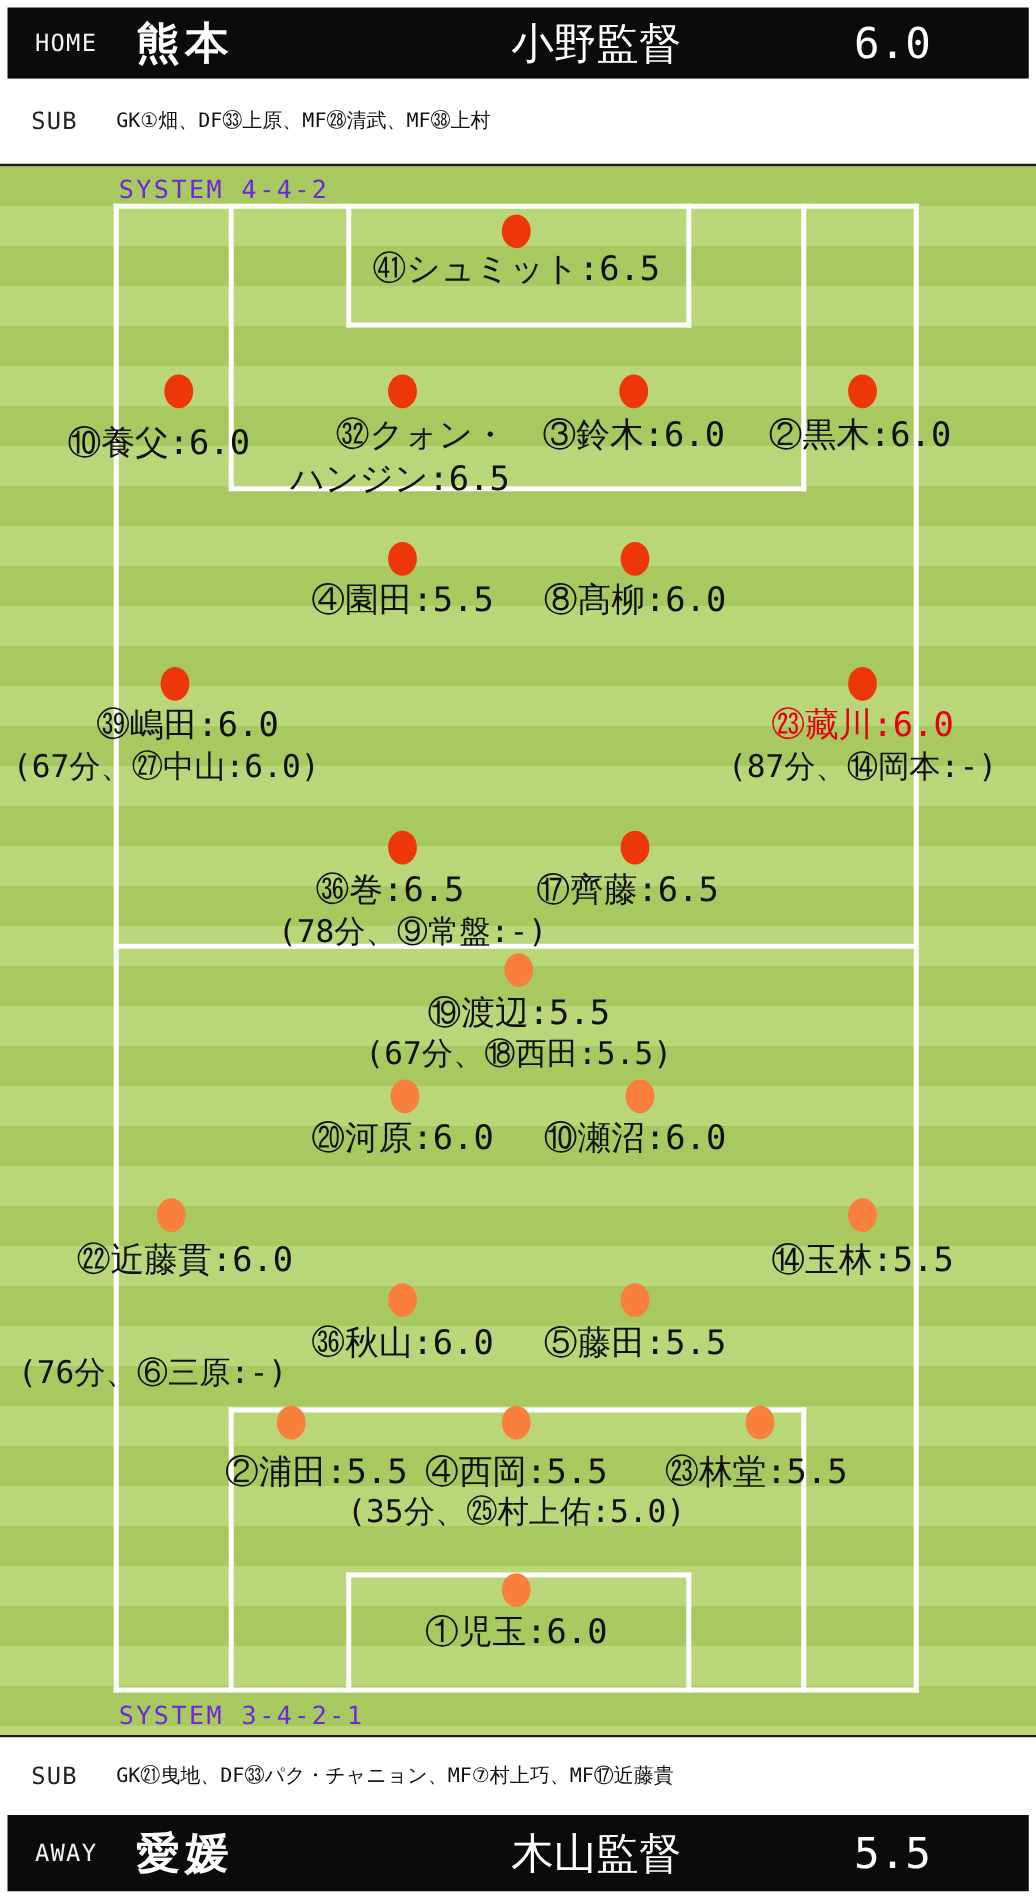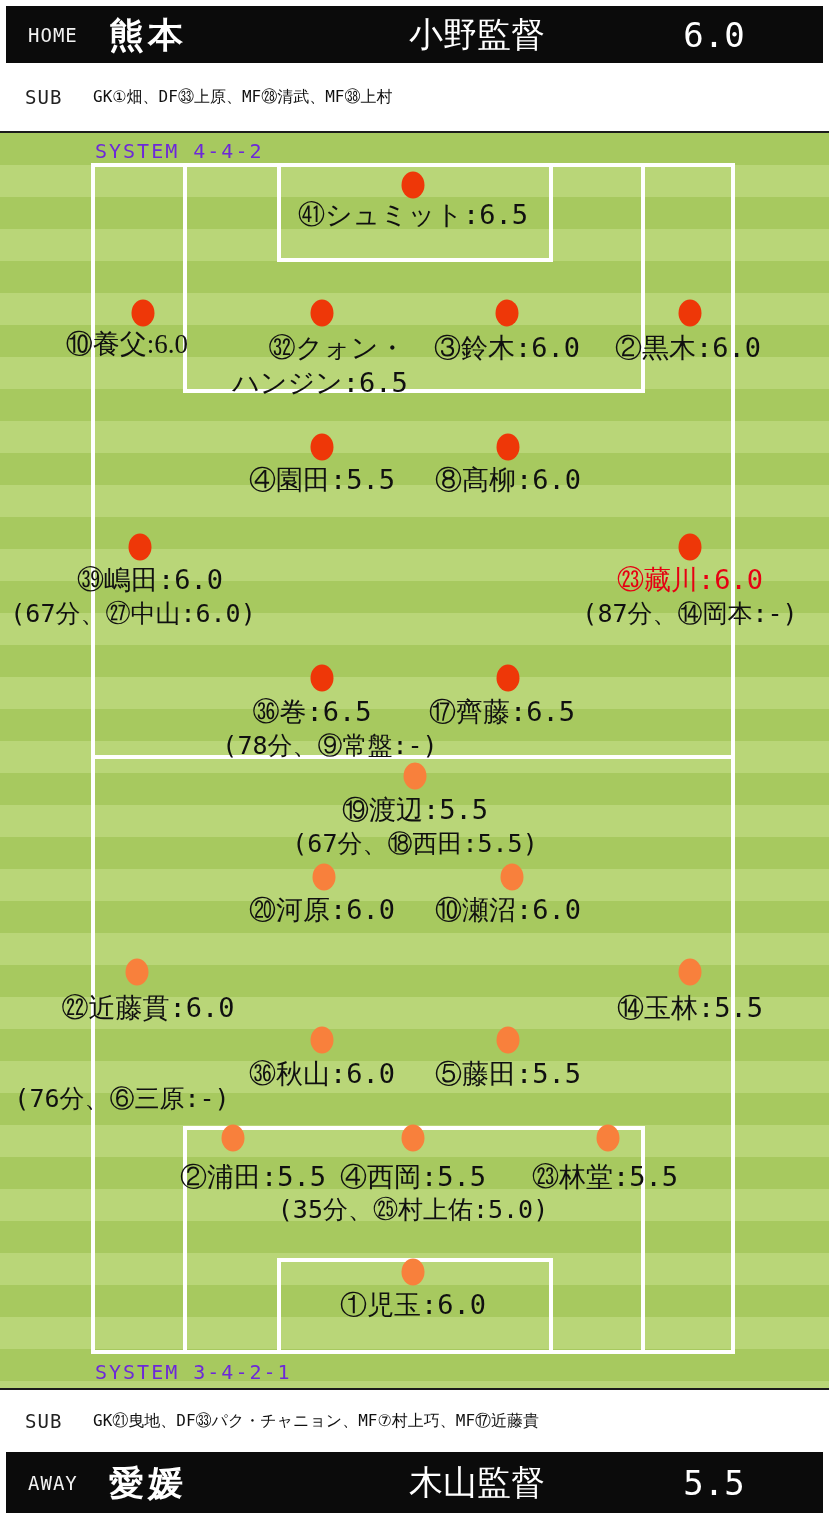--- a/index.html
+++ b/index.html
@@ -111,21 +111,21 @@
     <div class="wbox" style="left:183px;top:1126px;width:462px;height:228px;border-bottom:none;"></div>
     <div class="wbox" style="left:277px;top:1258px;width:276px;height:96px;border-bottom:none;"></div>
 
     <div class="system-label" style="left:95px;top:151px;">SYSTEM 4-4-2</div>
     <div class="system-label" style="left:95px;top:1372px;">SYSTEM 3-4-2-1</div>
 
     <div id="players">
         <div class="dot home" style="left: 413px; top: 185px;"></div>
         <div class="pline pline-main" style="left: 413px; top: 215px;">㊶シュミット:6.5</div>
         <div class="dot home" style="left: 143px; top: 313px;"></div>
-        <div class="pline pline-main" style="left: 127px; top: 344px; font-family: Liberation Serif, serif;">⑩養父:6.0</div>
+        <div class="pline pline-main" style="left: 127px; top: 354px;">⑩養父:6.0</div>
         <div class="dot home" style="left: 322px; top: 313px;"></div>
         <div class="pline pline-main" style="left: 337px; top: 348px;">㉜クォン・</div>
         <div class="pline pline-main" style="left: 320px; top: 383px;">ハンジン:6.5</div>
         <div class="dot home" style="left: 507px; top: 313px;"></div>
         <div class="pline pline-main" style="left: 507px; top: 348px;">③鈴木:6.0</div>
         <div class="dot home" style="left: 690px; top: 313px;"></div>
         <div class="pline pline-main" style="left: 688px; top: 348px;">②黒木:6.0</div>
         <div class="dot home" style="left: 322px; top: 447px;"></div>
         <div class="pline pline-main" style="left: 322px; top: 480px;">④園田:5.5</div>
         <div class="dot home" style="left: 508px; top: 447px;"></div>

